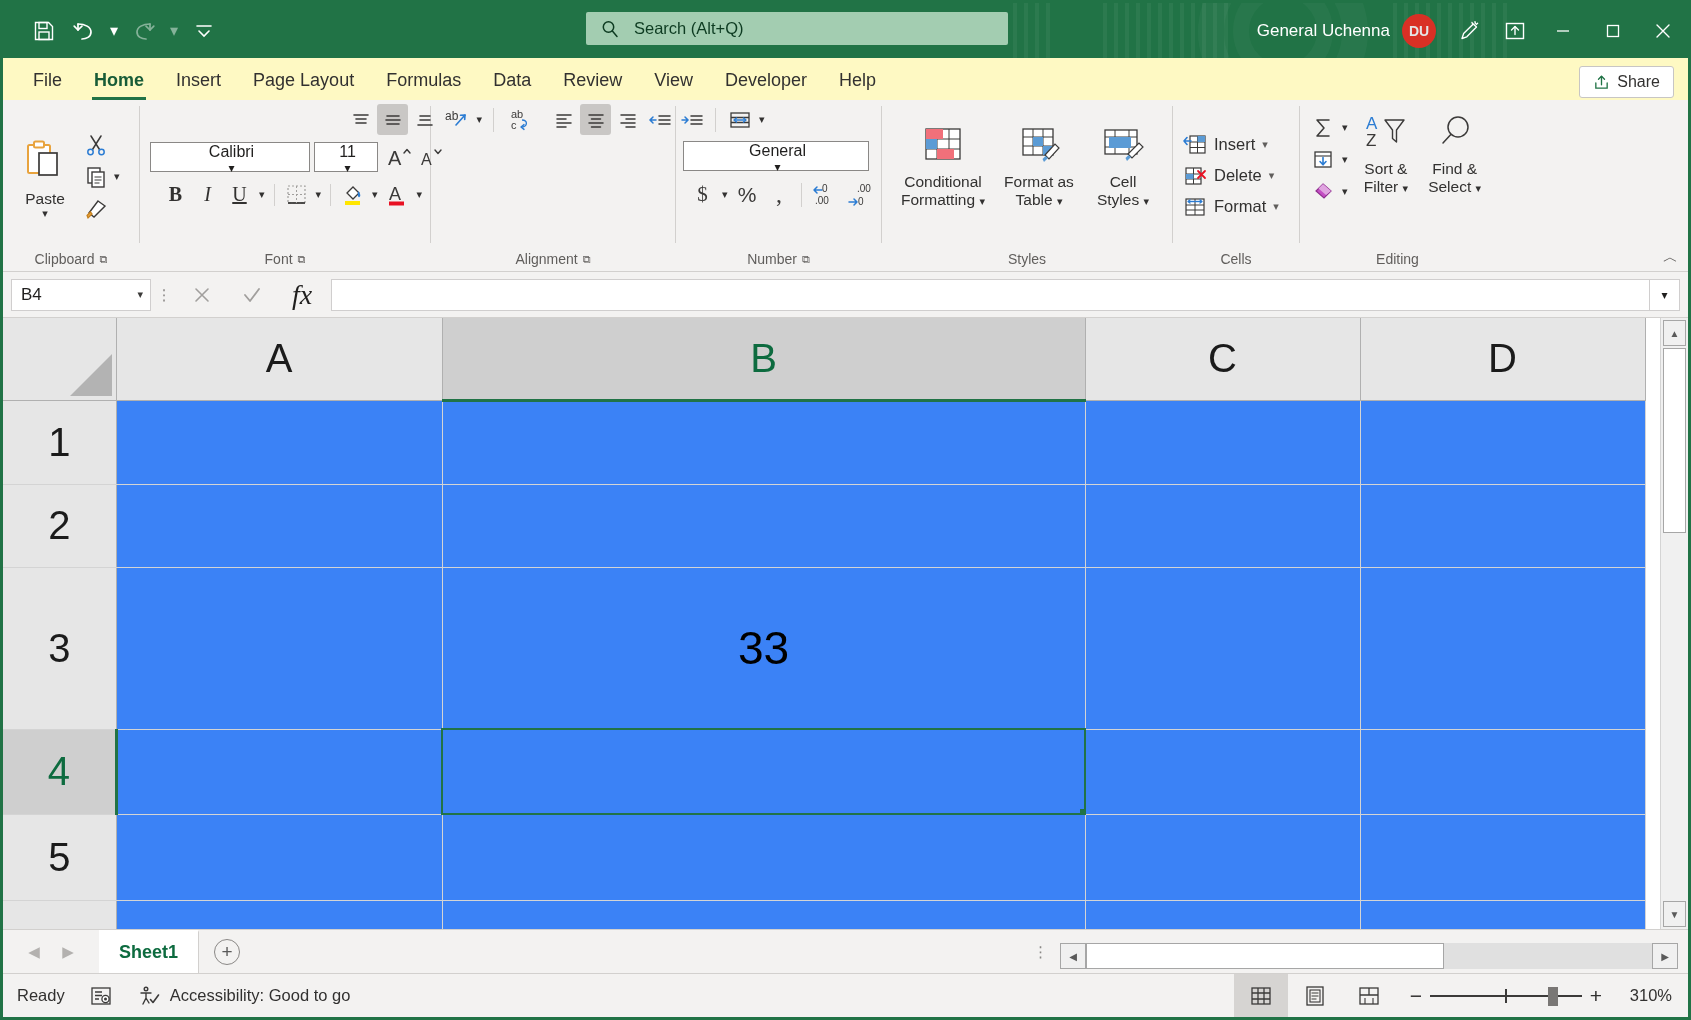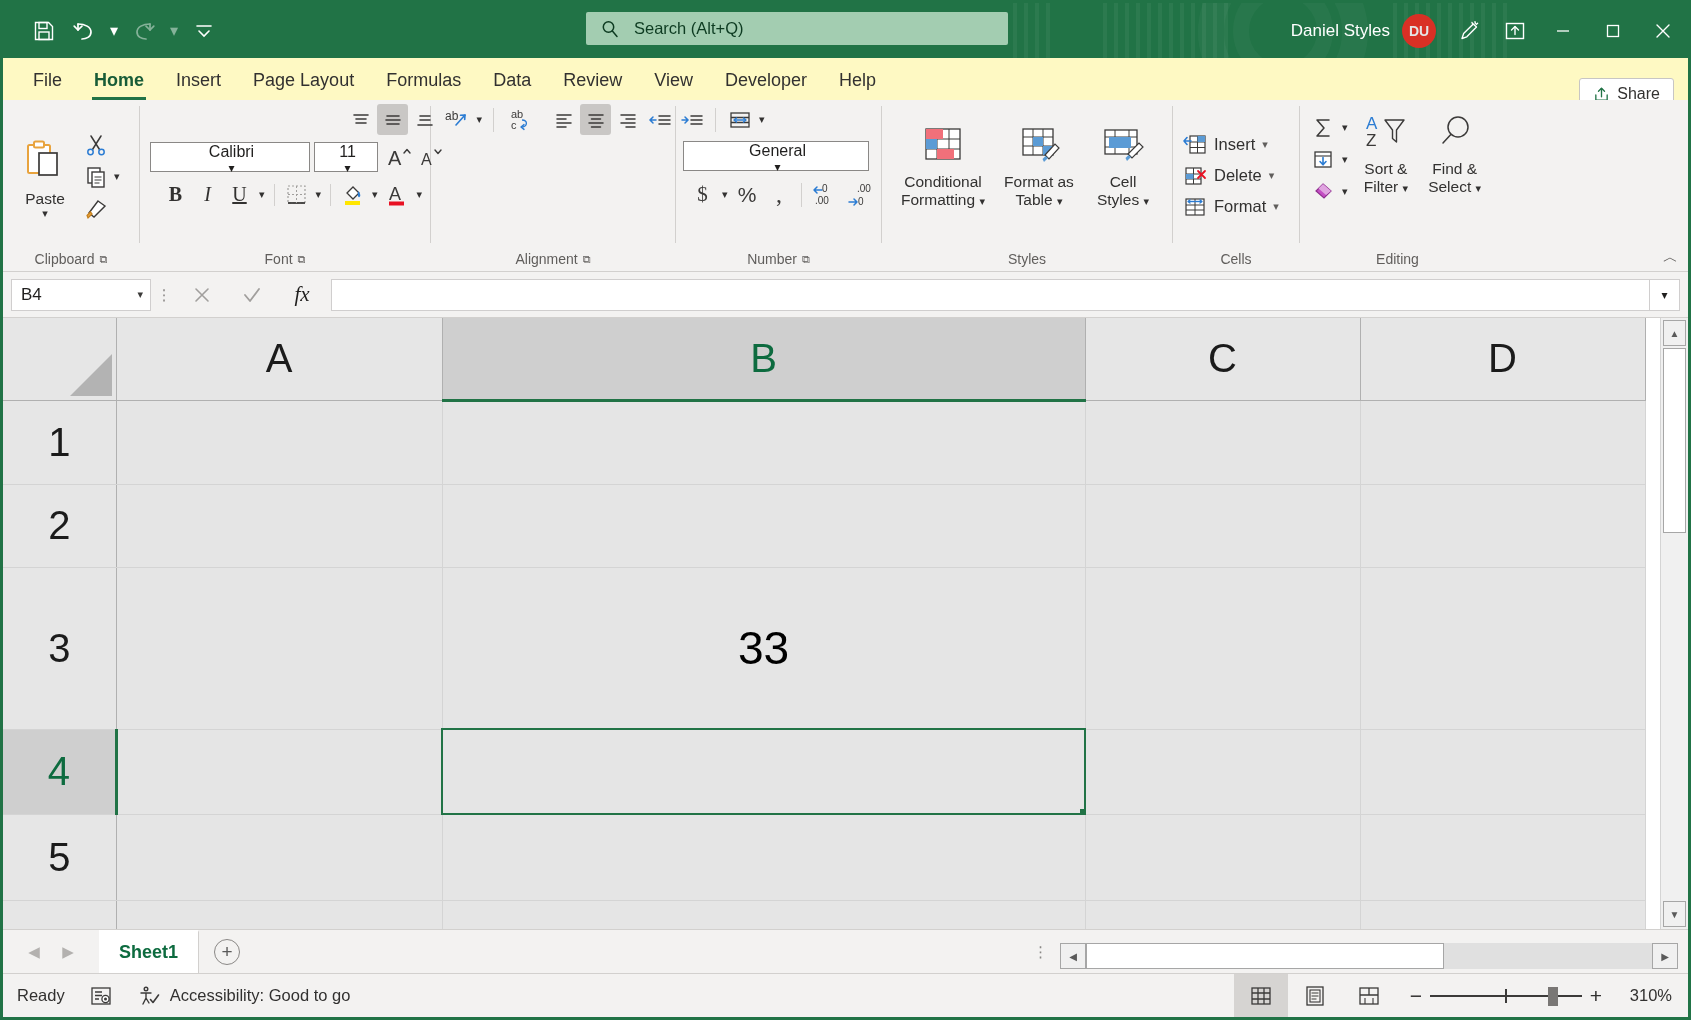--- a/index.html
+++ b/index.html
@@ -78,21 +78,21 @@
     padding: 0 16px; height: 40px; display: flex; align-items: center;
     font-size: 18px; color: #323130; cursor: pointer; position: relative;
   }
   .tab:first-child { margin-left: 14px; }
   .tab.active { color: #185c37; font-weight: bold; }
   .tab.active::after {
     content: ""; position: absolute; left: 14px; right: 14px; bottom: 0;
     height: 3px; background: #217346;
   }
   .share-btn {
-    position: absolute; right: 14px; top: 20px; height: 32px;
+    position: absolute; right: 14px; top: 8px; height: 32px;
     border: 1px solid #c8c6c4; background: #fff; border-radius: 3px;
     display: flex; align-items: center; gap: 7px; padding: 0 13px;
     font-size: 16px; color: #323130; cursor: pointer;
   }
 
   
   .ribbon {
     height: 172px; background: #f3f2f1; border-bottom: 1px solid #d2d0ce;
     display: flex; position: relative; flex: 0 0 auto;
   }
@@ -145,21 +145,21 @@
     width: 140px; height: 32px; background: #fff; border: 1px solid #d0cece;
     display: flex; align-items: center; justify-content: space-between;
     padding: 0 7px 0 9px; font-size: 17px; color: #201f1e; cursor: text;
   }
   .fb-grip { width: 26px; text-align: center; color: #8a8886; font-size: 15px; cursor: col-resize; letter-spacing:0; }
   .fb-icons { display: flex; align-items: center; gap: 0; }
   .fb-ic {
     width: 50px; height: 32px; display: flex; align-items: center; justify-content: center;
     cursor: pointer; color: #a19f9d; font-size: 20px;
   }
-  .fb-ic.fx { color: #201f1e; font-style: italic; font-family: "Liberation Serif", serif; font-size: 21px; }
+  .fb-ic.fx { color: #201f1e; font-style: italic; font-family: "Liberation Serif", serif; font-size: 28px; }
   .fb-input {
     flex: 1; height: 32px; background: #fff; border: 1px solid #d0cece;
     margin-left: 4px; display: flex; align-items: center; padding: 0 8px;
     font-size: 17px; color: #201f1e; cursor: text;
   }
   .fb-exp {
     width: 30px; height: 32px; background: #fff; border: 1px solid #d0cece; border-left: none;
     display: flex; align-items: center; justify-content: center; color: #201f1e; cursor: pointer;
   }
 
@@ -185,21 +185,21 @@
     vertical-align: middle; font-family: "Liberation Sans", sans-serif;
   }
   .colh.sel { background: #cfcfcf; color: #0d6b3f; border-bottom: 3px solid #217346; }
   .rowh {
     width: 113px; background: #e6e6e6; color: #1b1b1b;
     border-right: 1px solid #b0b0b0; border-bottom: 1px solid #d4d4d4;
     text-align: center; font-size: 40px; cursor: pointer; vertical-align: middle;
   }
   .rowh.sel { background: #cfcfcf; color: #0d6b3f; border-right: 3px solid #217346; }
   .cell {
-    background: #e5e5e5; border-right: 1px solid #d4d4d4; border-bottom: 1px solid #d4d4d4;
+    background: #3b82f6; border-right: 1px solid #d4d4d4; border-bottom: 1px solid #d4d4d4;
     font-size: 46px; color: #000; text-align: center; vertical-align: middle;
     cursor: cell; overflow: hidden;
   }
   .cell.active {
     border: 2px solid #217346; position: relative;
   }
   .cell.active::after {
     content: ""; position: absolute; right: -4px; bottom: -4px;
     width: 8px; height: 8px; background: #217346;
   }
@@ -332,21 +332,21 @@
         <svg width="20" height="20" viewBox="0 0 20 20" fill="none" stroke="#0d3b21" stroke-width="1.5">
           <circle cx="8.5" cy="8" r="5.2"></circle>
             <path d="M12.4 12.1 L17 17.4" stroke-linecap="round"></path>
         </svg>
       </span>
       <span class="txt">Search (Alt+Q)</span>
     </div>
 
     <div class="tb-right">
       <div class="acct">
-        <span class="nm">Daniel Styles</span>
+        <span class="nm">General Uchenna</span>
         <span class="avatar">DU</span>
       </div>
       <div class="tb-ibtn" title="Draw">
         <svg width="24" height="24" viewBox="0 0 24 24" fill="none" stroke="#fff" stroke-width="1.4" stroke-linejoin="round">
           <path d="M5 19.5 L6.6 14.6 L16.3 4.9 L19.5 8.1 L9.8 17.8 Z"></path>
           <path d="M15 3.5 L15.8 5.2 M18 2.6 L18.3 4.4 M20.6 4.2 L19.2 5.4" stroke-linecap="round"></path>
         </svg>
       </div>
       <div class="tb-ibtn" title="Ribbon Display Options">
         <svg width="24" height="24" viewBox="0 0 24 24" fill="none" stroke="#fff" stroke-width="1.4">

